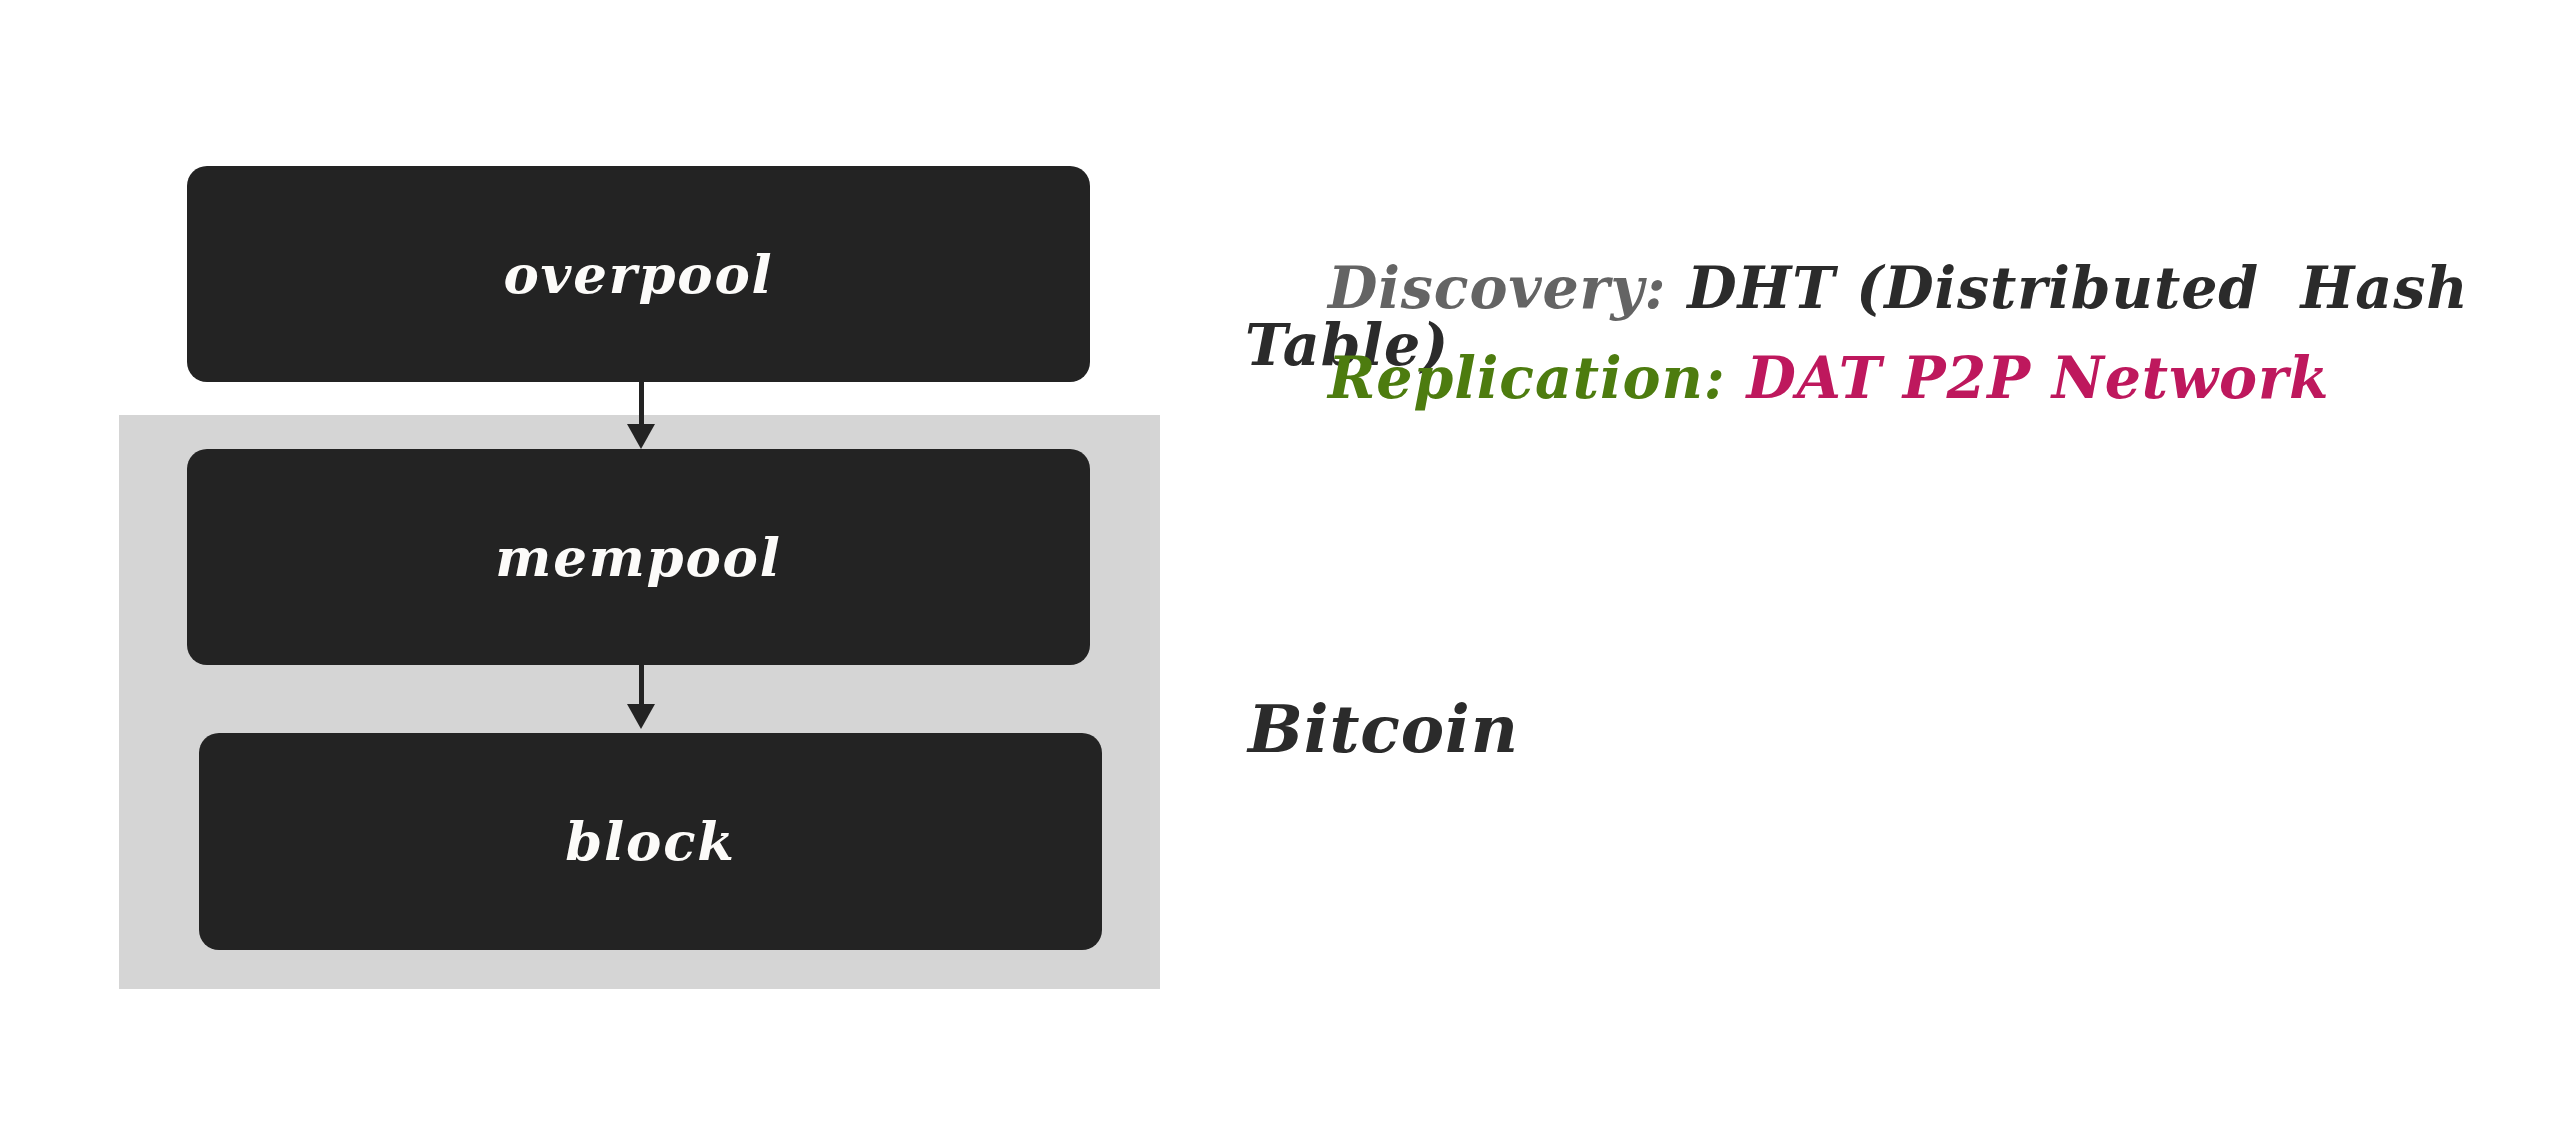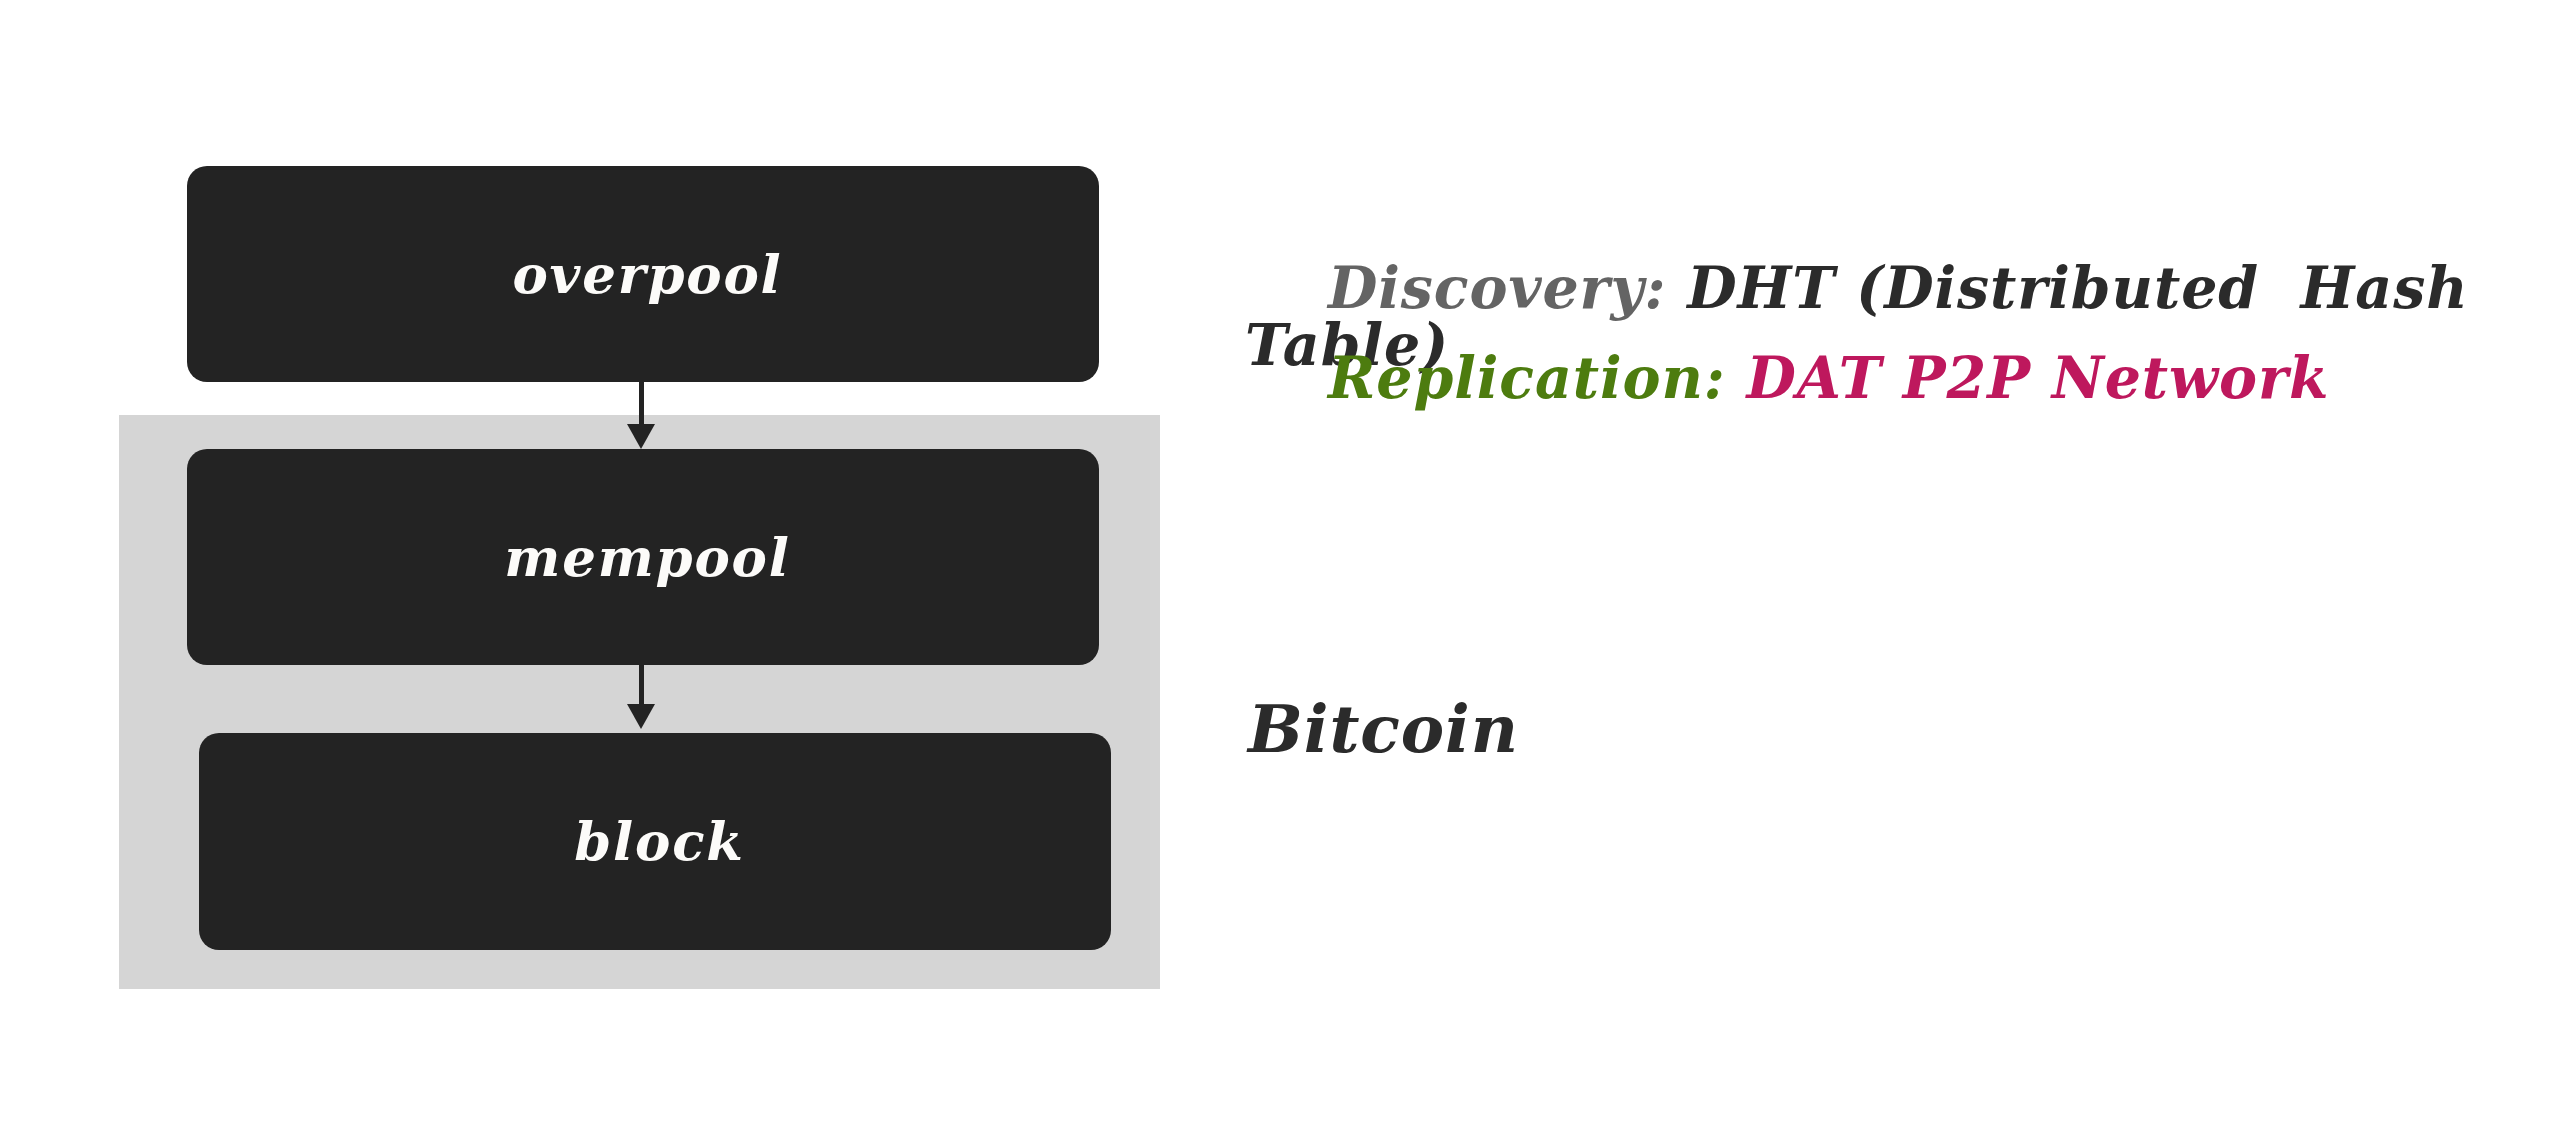--- a/index.html
+++ b/index.html
@@ -30,21 +30,20 @@
   
   .node {
     position: absolute;
     left: 187px;
     width: 903px;
     height: 216px;
     border-radius: 20px;
     display: flex;
     align-items: center;
     justify-content: center;
-    padding-left: 9px;
   }
   .node-overpool { top: 166px; }
   .node-mempool  { top: 449px; }
   .node-block    { top: 733px; height: 217px; margin-left: 12px; }
 
   .node-label {
     font-size: 53px;
     letter-spacing: 1.8px;
     line-height: 1;
   }

